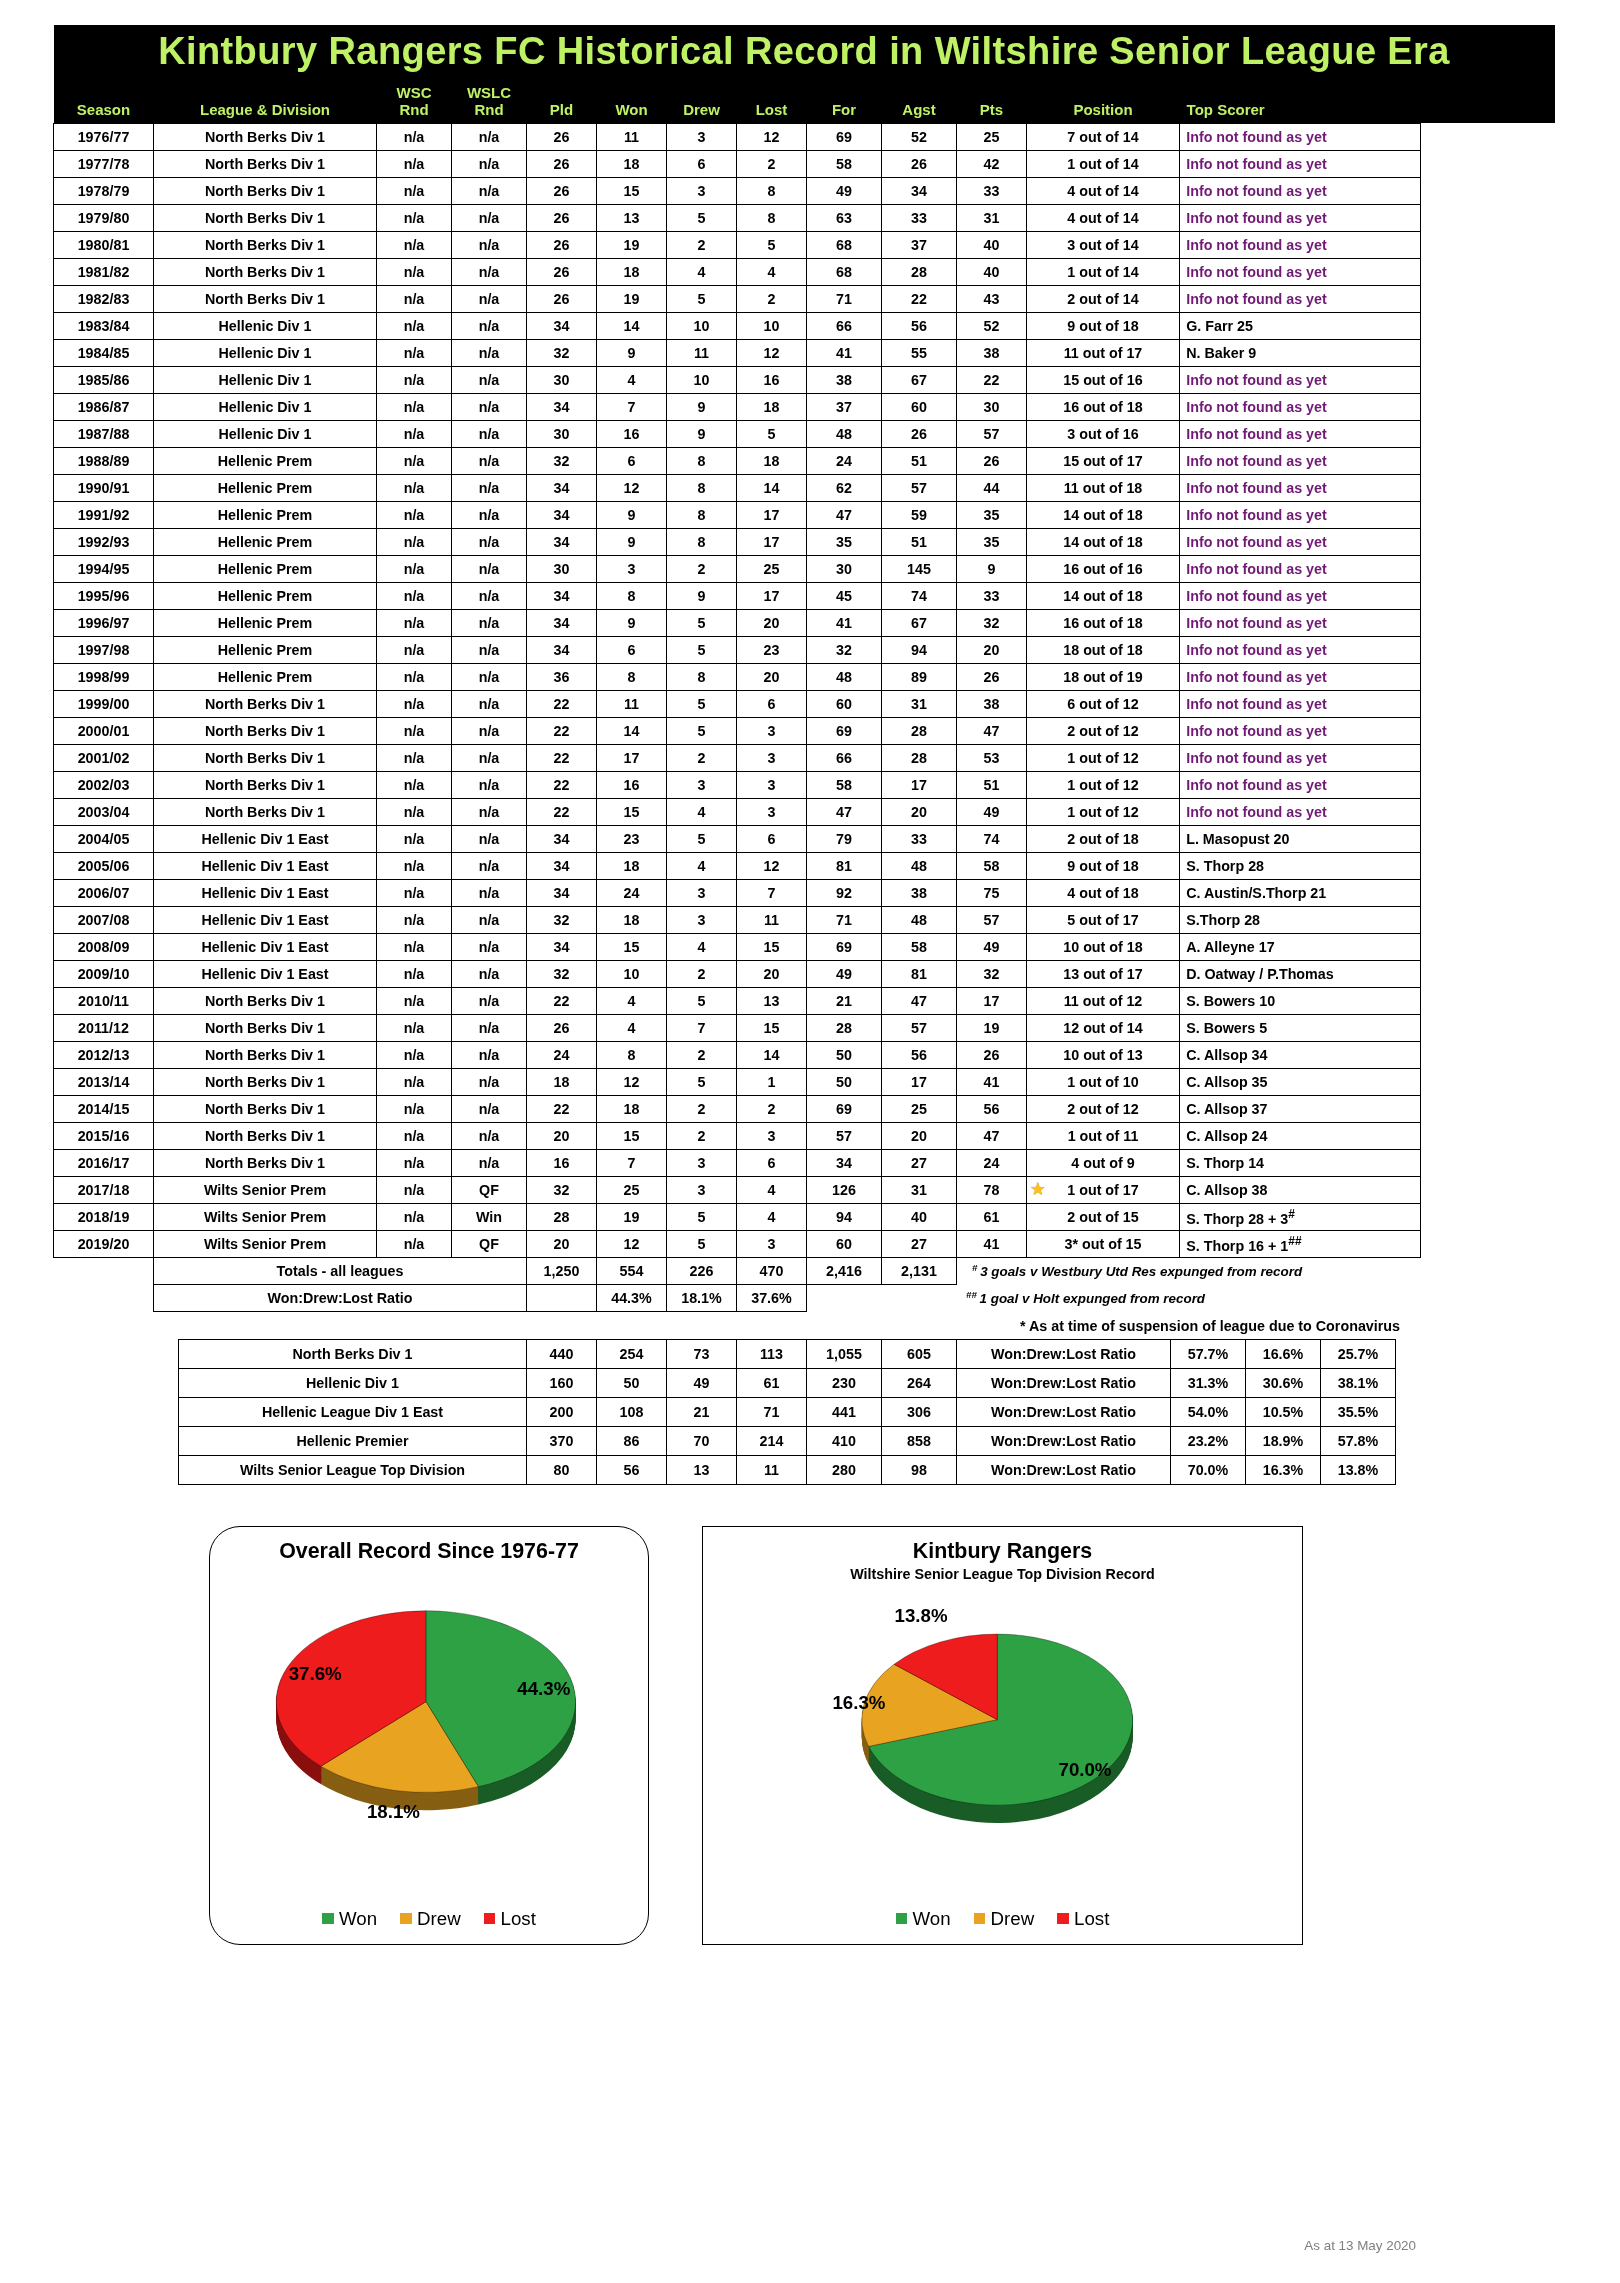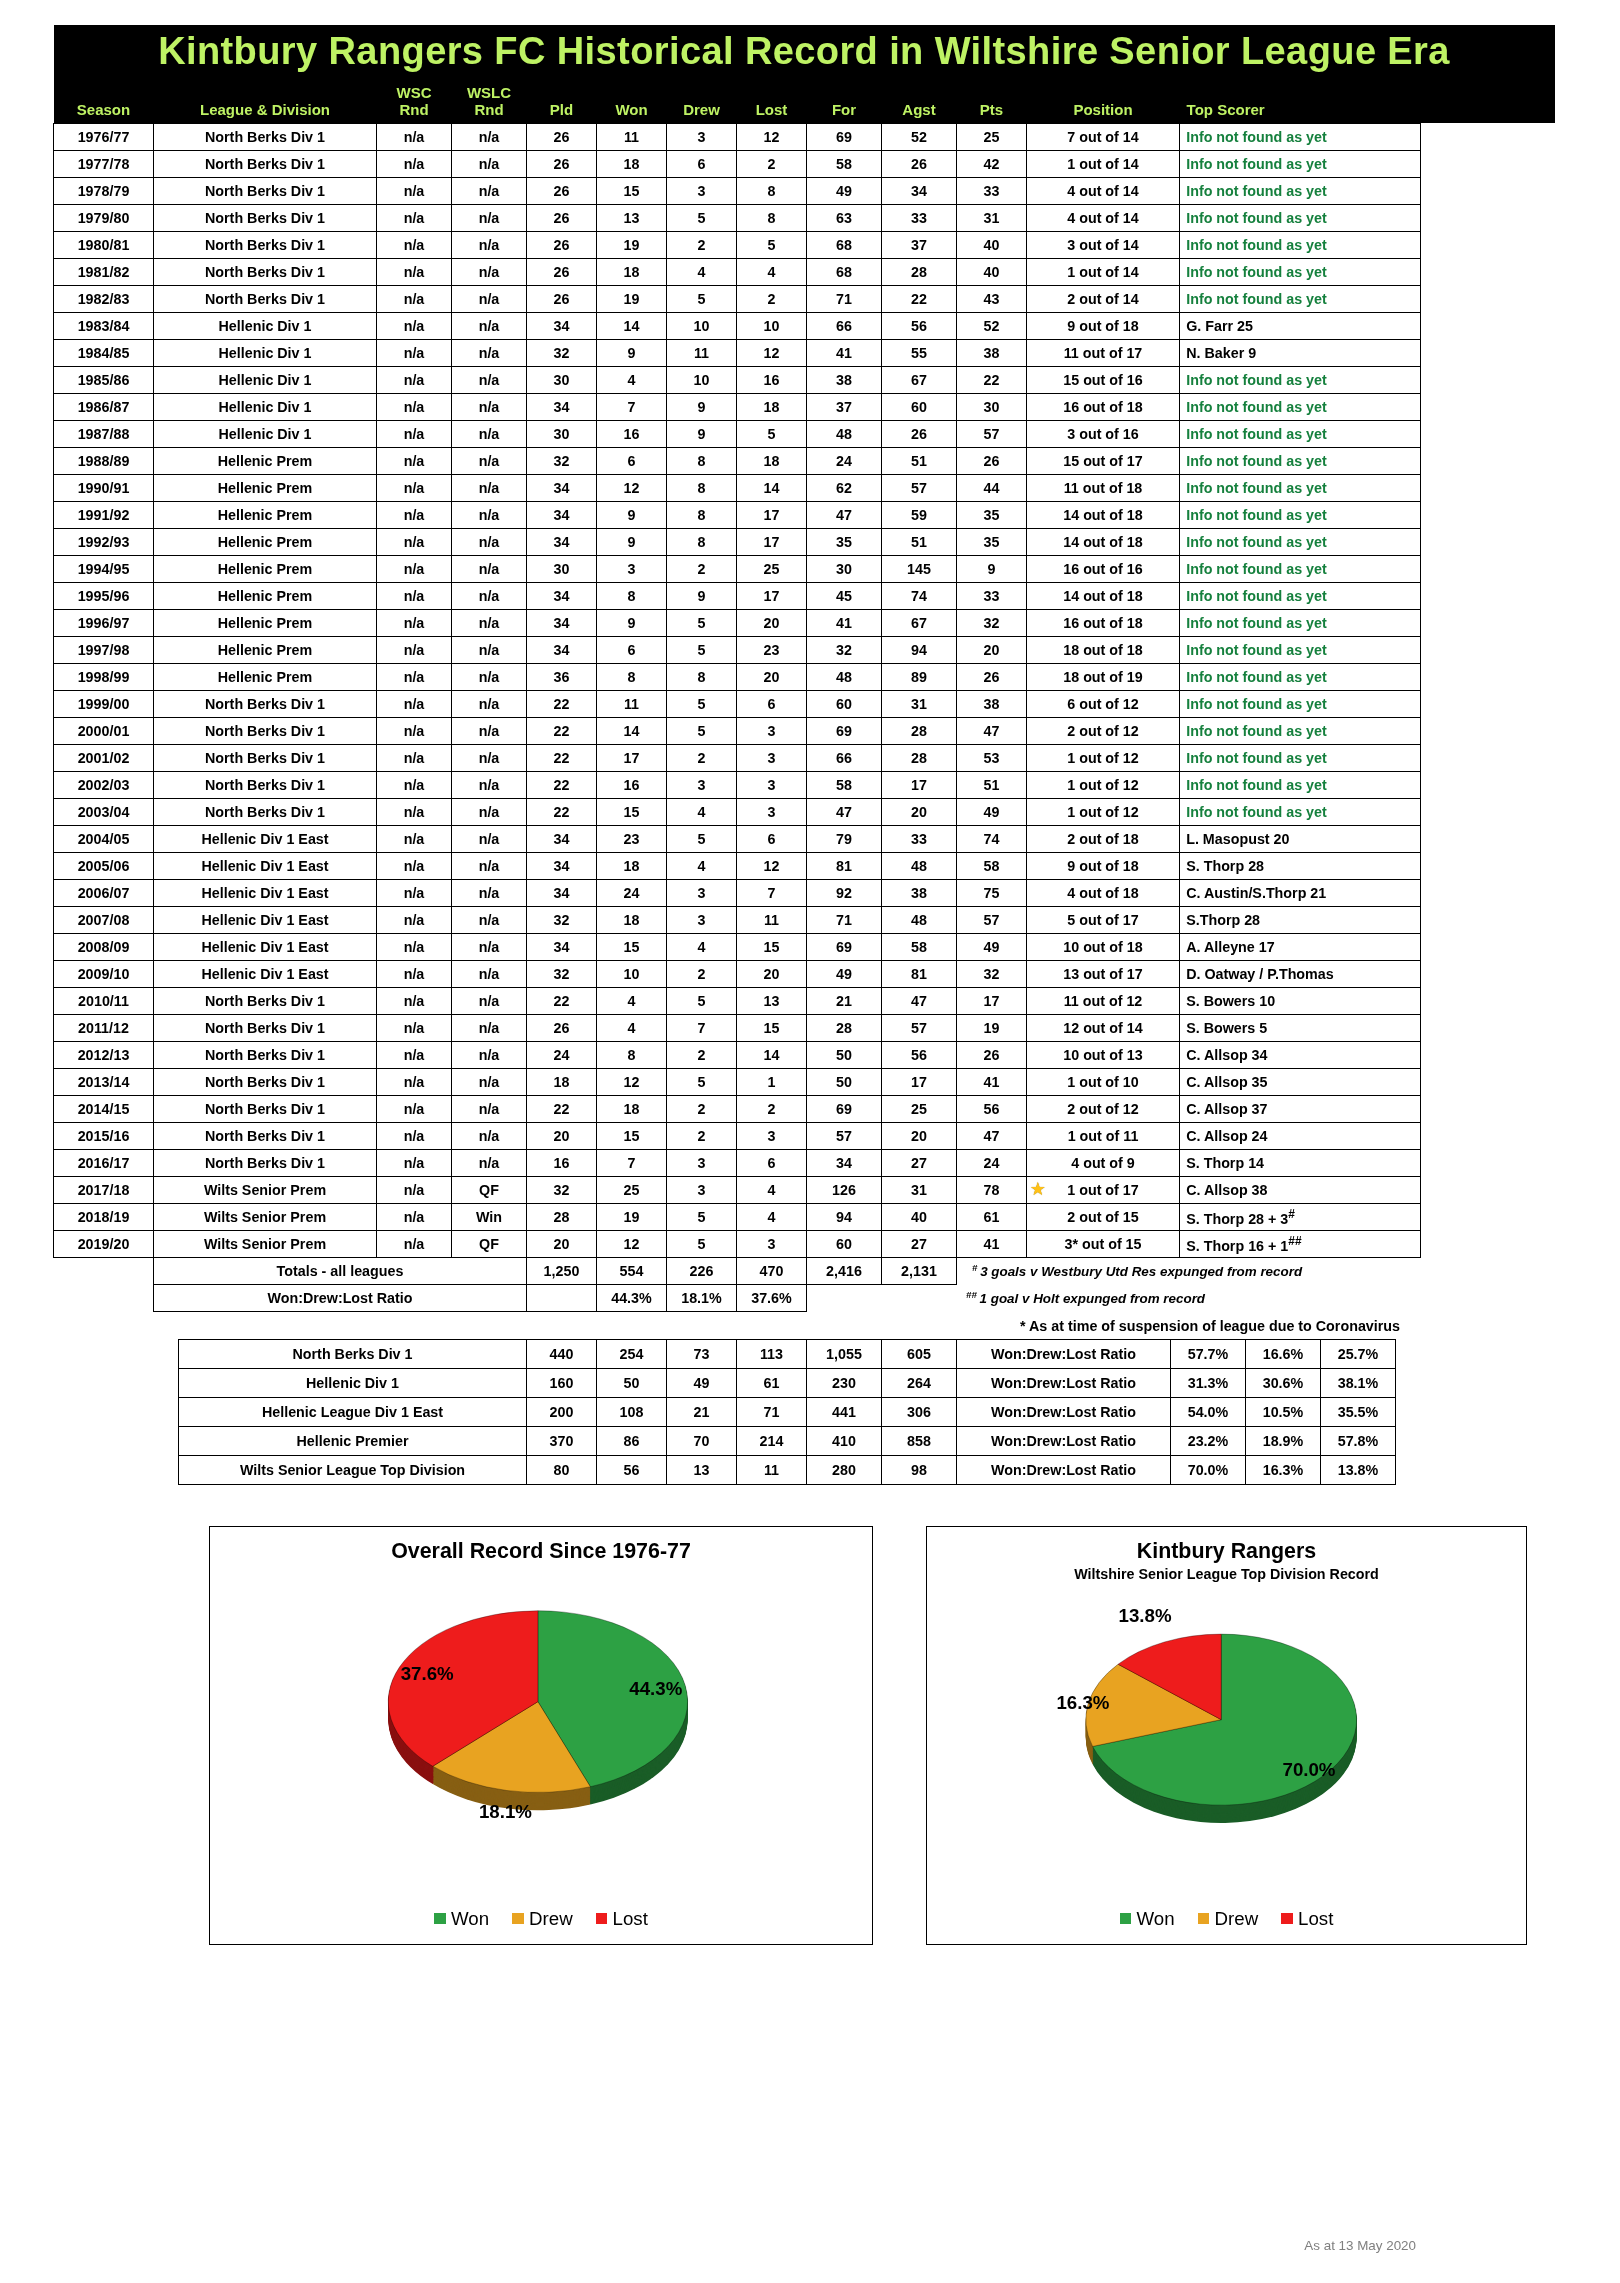--- a/index.html
+++ b/index.html
@@ -10,36 +10,36 @@
   }
   .page{position:absolute;left:53px;top:25px;width:1515px;}
 
   table.main{border-collapse:collapse;table-layout:fixed;width:1497px;}
   .main thead td{background:#000;color:#bef264;border:none;}
   .titlebar{font-size:38px;font-weight:bold;text-align:center;height:50px;letter-spacing:0.4px;}
   .head td{font-size:15px;font-weight:bold;text-align:center;vertical-align:bottom;height:41px;padding:0 1.8px 4.5px;}
   .head td.lefthead{text-align:left;padding-left:7.1px;}
   .main tbody td{border:0.9px solid #000;height:26px;text-align:center;font-size:14.3px;font-weight:bold;padding:0 2.7px;white-space:nowrap;overflow:hidden;}
   .main tbody td.scorer{text-align:left;padding-left:6.2px;}
-  .main tbody td.missing{color:#15803d;}
+  .main tbody td.missing{color:#701a75;}
   .main tbody td.nb{border:none;}
   .main tbody td.fnote{text-align:left;font-style:italic;font-size:13.4px;padding-left:15px;}
   .fnote sup{font-size:9.8px;margin-right:2.7px;}
   .fnote2{padding-left:159px !important;}
   .poscell{position:relative;}
   .star{position:absolute;left:2.7px;top:1.8px;color:#ffc117;font-size:18px;font-weight:normal;text-shadow:0 0 0.9px #8a6d00;}
 
   .corona{width:1347px;text-align:right;font-weight:bold;font-size:14.3px;margin:6.2px 0 5.3px 0;}
 
   table.summary{border-collapse:collapse;table-layout:fixed;width:1214px;margin-left:125px;}
   .summary td{border:0.9px solid #000;height:26px;text-align:center;font-weight:bold;font-size:14.3px;white-space:nowrap;overflow:hidden;}
 
   .charts{display:flex;margin-left:156px;margin-top:41px;gap:53px;}
   .chartbox{border:0.9px solid #000;background:#fff;display:flex;flex-direction:column;align-items:center;height:419px;box-sizing:border-box;}
-  .box-left{width:664px;}
+  .box-left{width:440px;border-radius:31px;}
   .box-right{width:601px;}
   .ctitle{font-size:21.4px;font-weight:bold;margin-top:12.5px;text-align:center;}
   .csub{font-size:14.3px;font-weight:bold;margin-top:1.8px;text-align:center;}
   svg.pie{display:block;margin-top:3.6px;}
   .pielabel{font-family:"Liberation Sans", sans-serif;font-size:21px;font-weight:bold;fill:#000;}
   .legend{display:flex;gap:23px;align-items:center;margin-top:auto;margin-bottom:14.3px;}
   .legend-item{display:flex;align-items:center;gap:5.3px;font-size:18.7px;}
   .swatch{width:11.6px;height:11.6px;display:inline-block;}
 
   .footer{position:absolute;right:205px;bottom:30px;font-size:13.4px;color:#7f7f7f;}

